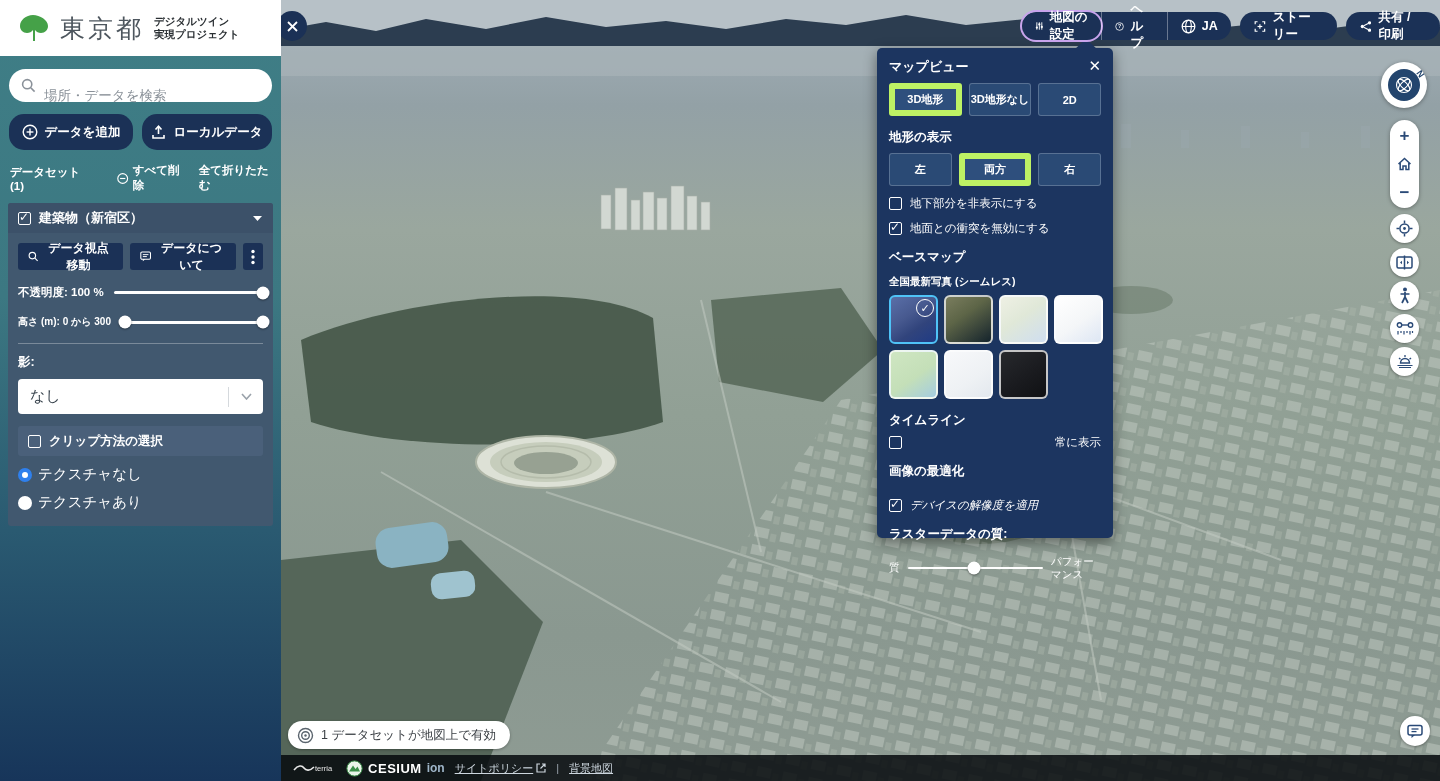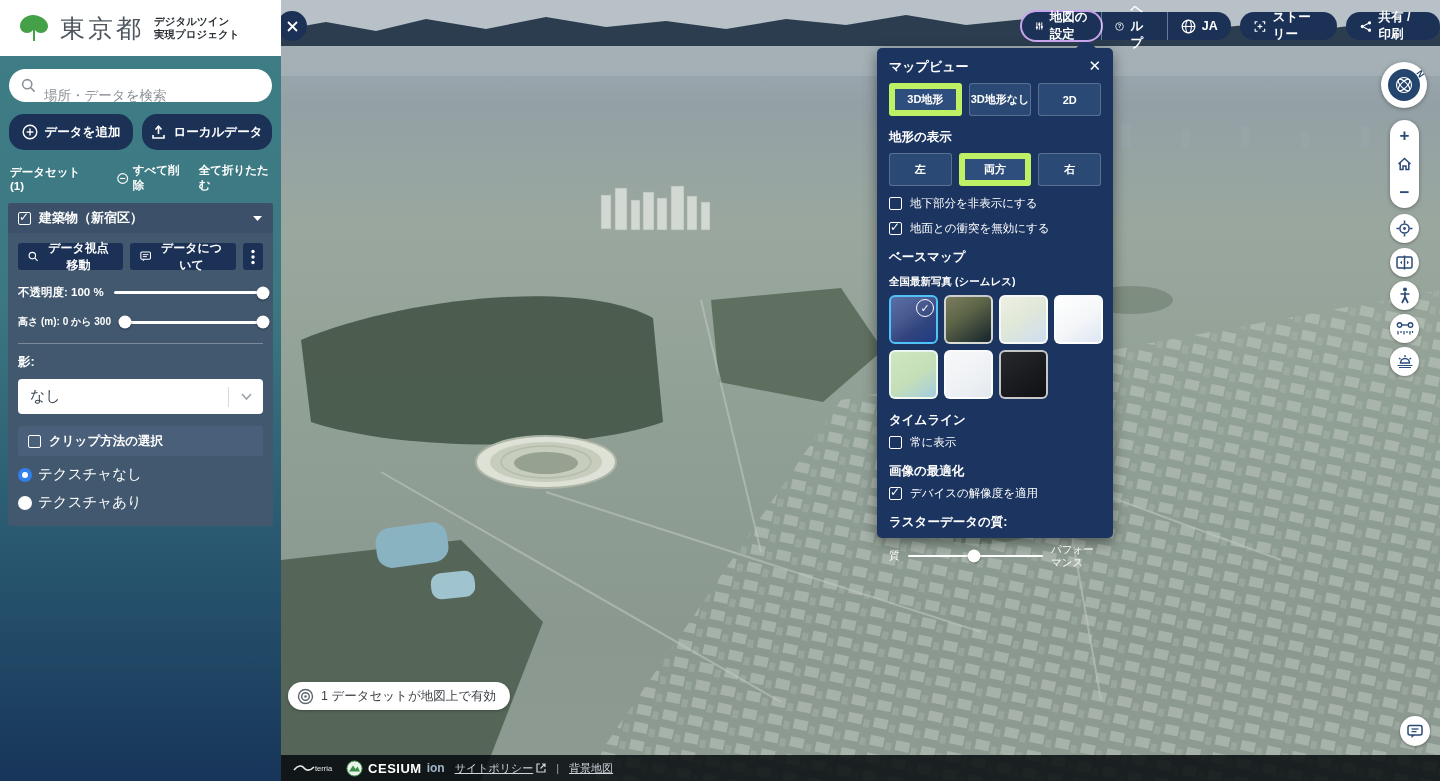--- a/index.html
+++ b/index.html
@@ -119,21 +119,21 @@
     transform:rotate(55deg); }
   .zoombar { position:absolute; left:1390px; top:120px; width:29px; height:88px; background:#fff;
     border-radius:15px; z-index:35; display:flex; flex-direction:column; align-items:center;
     justify-content:space-between; padding:7px 0; box-shadow:0 1px 4px rgba(0,0,0,.35); }
   .zoombar .zb { color:#2a4a77; font-size:17px; font-weight:bold; line-height:1; cursor:pointer; }
   .tool-btn { position:absolute; left:1390px; width:29px; height:29px; border-radius:50%; background:#fff;
     z-index:35; display:flex; align-items:center; justify-content:center; cursor:pointer;
     box-shadow:0 1px 3px rgba(0,0,0,.35); }
 
   
-  .ds-pill { position:absolute; left:288px; top:682px; height:28px; background:#fff; border-radius:14px;
+  .ds-pill { position:absolute; left:288px; top:721px; height:28px; background:#fff; border-radius:14px;
     display:flex; align-items:center; gap:7px; padding:0 14px 0 9px; z-index:25;
     box-shadow:0 1px 3px rgba(0,0,0,.3); }
   .ds-pill span { font-size:12.5px; color:#3a3f44; }
   .feedback-btn { position:absolute; left:1400px; top:716px; width:30px; height:30px; border-radius:50%;
     background:#fff; z-index:35; display:flex; align-items:center; justify-content:center; cursor:pointer;
     box-shadow:0 1px 3px rgba(0,0,0,.35); }
 
   
   .statusbar { position:absolute; left:281px; right:0; bottom:0; height:26px; background:rgba(6,9,13,.85);
     z-index:26; display:flex; align-items:center; padding:0 12px; gap:10px; color:#ccc; }
@@ -453,27 +453,27 @@
       </div>
       <div class="bm-thumb" style="background: linear-gradient(145deg, rgb(122, 125, 94) 0%, rgb(93, 101, 71) 40%, rgb(57, 68, 58) 70%, rgb(20, 35, 44) 100%);"></div>
       <div class="bm-thumb" style="background: linear-gradient(145deg, rgb(238, 240, 228) 0%, rgb(224, 232, 216) 45%, rgb(207, 222, 240) 100%);"></div>
       <div class="bm-thumb" style="background: linear-gradient(145deg, rgb(255, 255, 255) 0%, rgb(244, 246, 248) 55%, rgb(221, 230, 244) 100%);"></div>
       <div class="bm-thumb" style="background: linear-gradient(145deg, rgb(207, 230, 194) 0%, rgb(196, 223, 184) 55%, rgb(164, 205, 224) 100%);"></div>
       <div class="bm-thumb" style="background: linear-gradient(145deg, rgb(247, 248, 250) 0%, rgb(238, 241, 244) 60%, rgb(227, 232, 238) 100%);"></div>
       <div class="bm-thumb" style="background: linear-gradient(145deg, rgb(39, 41, 45) 0%, rgb(26, 27, 31) 55%, rgb(16, 17, 20) 100%);"></div>
     </div>
 
     <div class="p-section">タイムライン</div>
-    <div class="p-chk-row" style="margin-top:6px;">
+    <div class="p-chk-row" style="margin-top:6px;justify-content:space-between;">
       <span class="chk dark"></span>
       <span>常に表示</span>
     </div>
 
     <div class="p-section">画像の最適化</div>
-    <div class="p-chk-row" style="margin-top:6px;">
+    <div class="p-chk-row" style="margin-top:18px;font-style:italic;">
       <span class="chk dark on"></span>
       <span>デバイスの解像度を適用</span>
     </div>
 
     <div class="p-section">ラスターデータの質:</div>
     <div class="raster-row">
       <span class="raster-side">質</span>
       <div class="track thin">
         <div class="thumb" style="left: 49%;"></div>
       </div>

